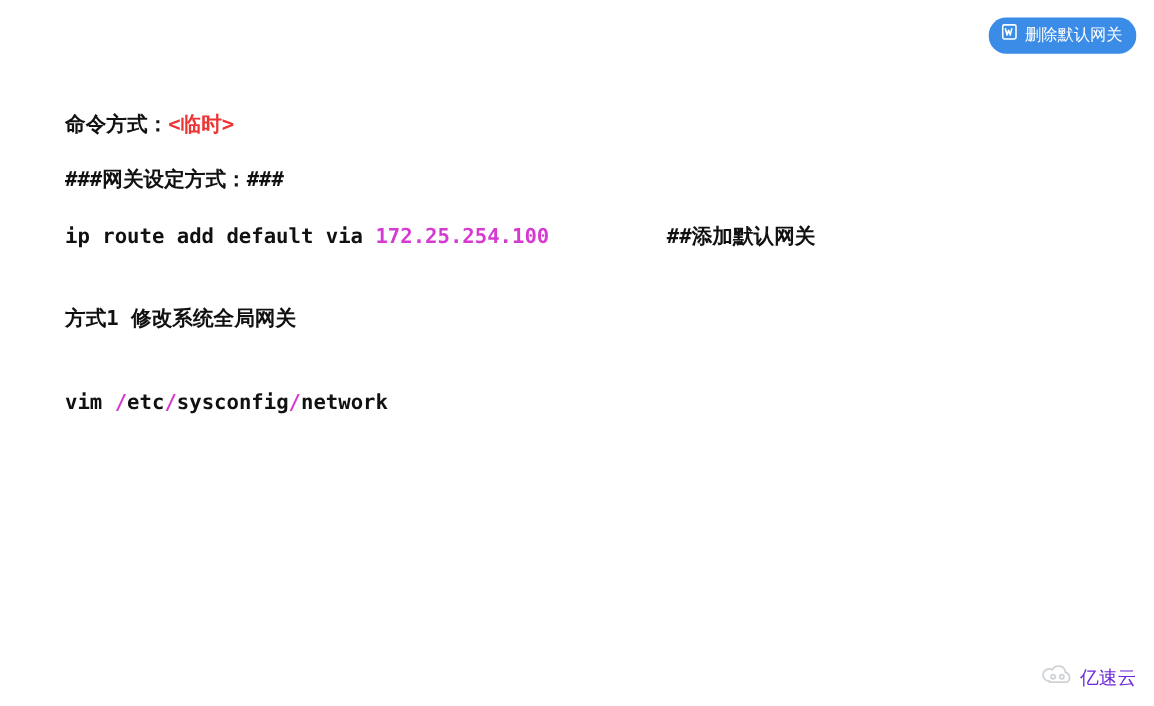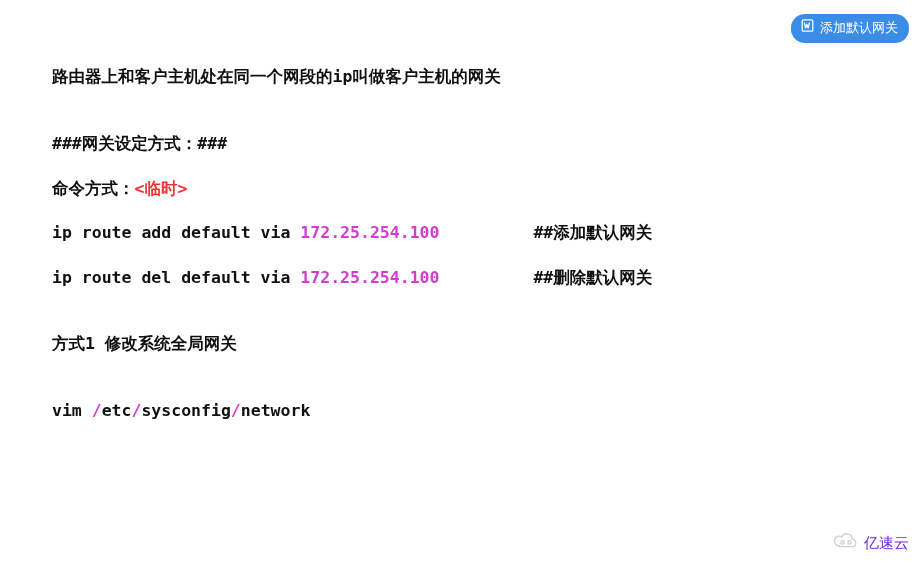--- a/index.html
+++ b/index.html
@@ -59,30 +59,28 @@
 </head>
 <body>
 
 <div class="btn-word">
   <span>
     <svg viewBox="0 0 24 24" fill="none" stroke="#fff" stroke-width="2">
       <rect x="3.5" y="3" width="17" height="18" rx="2"></rect>
       <path d="M7 8l2 8 2-6 2 6 2-8" stroke-linecap="round" stroke-linejoin="round"></path>
     </svg>
   </span>
-  <span>添加默认网关</span>
+  <span>删除默认网关</span>
 </div>
 
 <div class="doc">
-<span class="line">路由器上和客户主机处在同一个网段的ip叫做客户主机的网关</span>
 <span class="line"></span>
+<span class="line"><span>命令方式：</span><span class="red">&lt;临时&gt;</span></span>
 <span class="line">###网关设定方式：###</span>
-<span class="line"><span>命令方式：</span><span class="red">&lt;临时&gt;</span></span>
 <span class="line"><span>ip route add default via </span><span class="mag">172.25.254.100</span><span class="gap" style="width:94px"></span><span>##添加默认网关</span></span>
-<span class="line"><span>ip route del default via </span><span class="mag">172.25.254.100</span><span class="gap" style="width:94px"></span><span>##删除默认网关</span></span>
 <span class="line"></span>
 <span class="line">方式1 修改系统全局网关</span>
 <span class="line"></span>
 <span class="line"><span>vim </span><span class="mag">/</span><span>etc</span><span class="mag">/</span><span>sysconfig</span><span class="mag">/</span><span>network</span></span>
 <span class="line"></span>
 
 
 
 
 <span class="line"></span>

